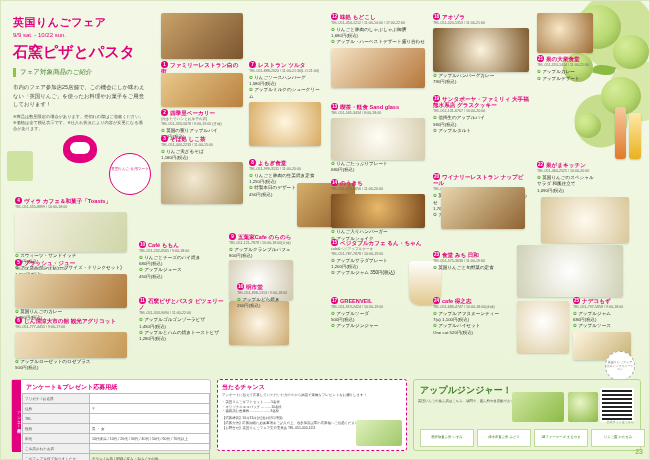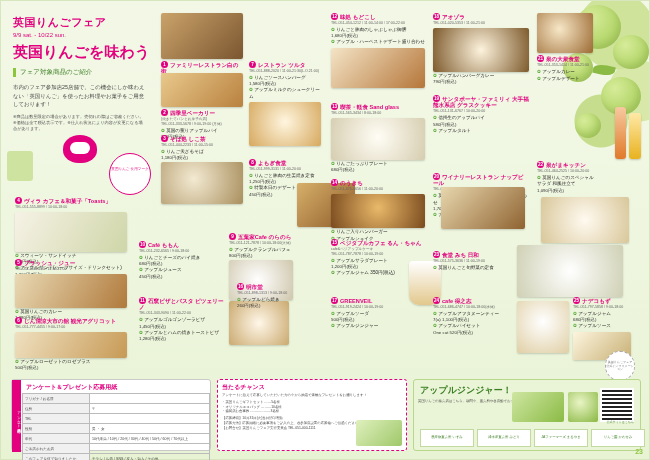--- a/index.html
+++ b/index.html
@@ -79,21 +79,21 @@
     <div class="leafdeco" style="left:64px;top:64px;width:22px;height:10px;transform:rotate(12deg);"></div>
   </div>
   <div style="position:absolute;right:4px;top:96px;width:34px;height:70px;">
     <div style="position:absolute;left:4px;top:10px;width:11px;height:52px;border-radius:3px;background:linear-gradient(180deg,#f7c9a0,#e07a2a);box-shadow:0 1px 2px rgba(0,0,0,.2);"></div>
     <div style="position:absolute;left:18px;top:16px;width:12px;height:46px;border-radius:3px;background:linear-gradient(180deg,#ffe9a8,#e8b21f);box-shadow:0 1px 2px rgba(0,0,0,.2);"></div>
   </div>
 
   <div class="hdr">
     <div class="fair-small">英国りんごフェア</div>
     <div class="fair-date">9/9 sat. - 10/22 sun.</div>
-    <div class="fair-big">英国りんごを味わう</div>
+    <div class="fair-big">石窯ピザとパスタ</div>
     <div class="fair-sub">フェア対象商品のご紹介</div>
     <div class="lead">市内のフェア参加店25店舗で、この機会にしか味わえない「英国りんご」を使ったお料理やお菓子をご用意しております！</div>
     <div class="note">※商品は数量限定の場合があります。売切れの際はご容赦ください。※価格は全て税込表示です。※仕入れ状況により内容が変更になる場合があります。</div>
   </div>
   <div class="mascot">
     <div class="body"></div>
       <div class="face"></div>
   </div>
   <div class="bagicon"></div>
   <div class="badge-round" style="left:108px;top:152px;">

